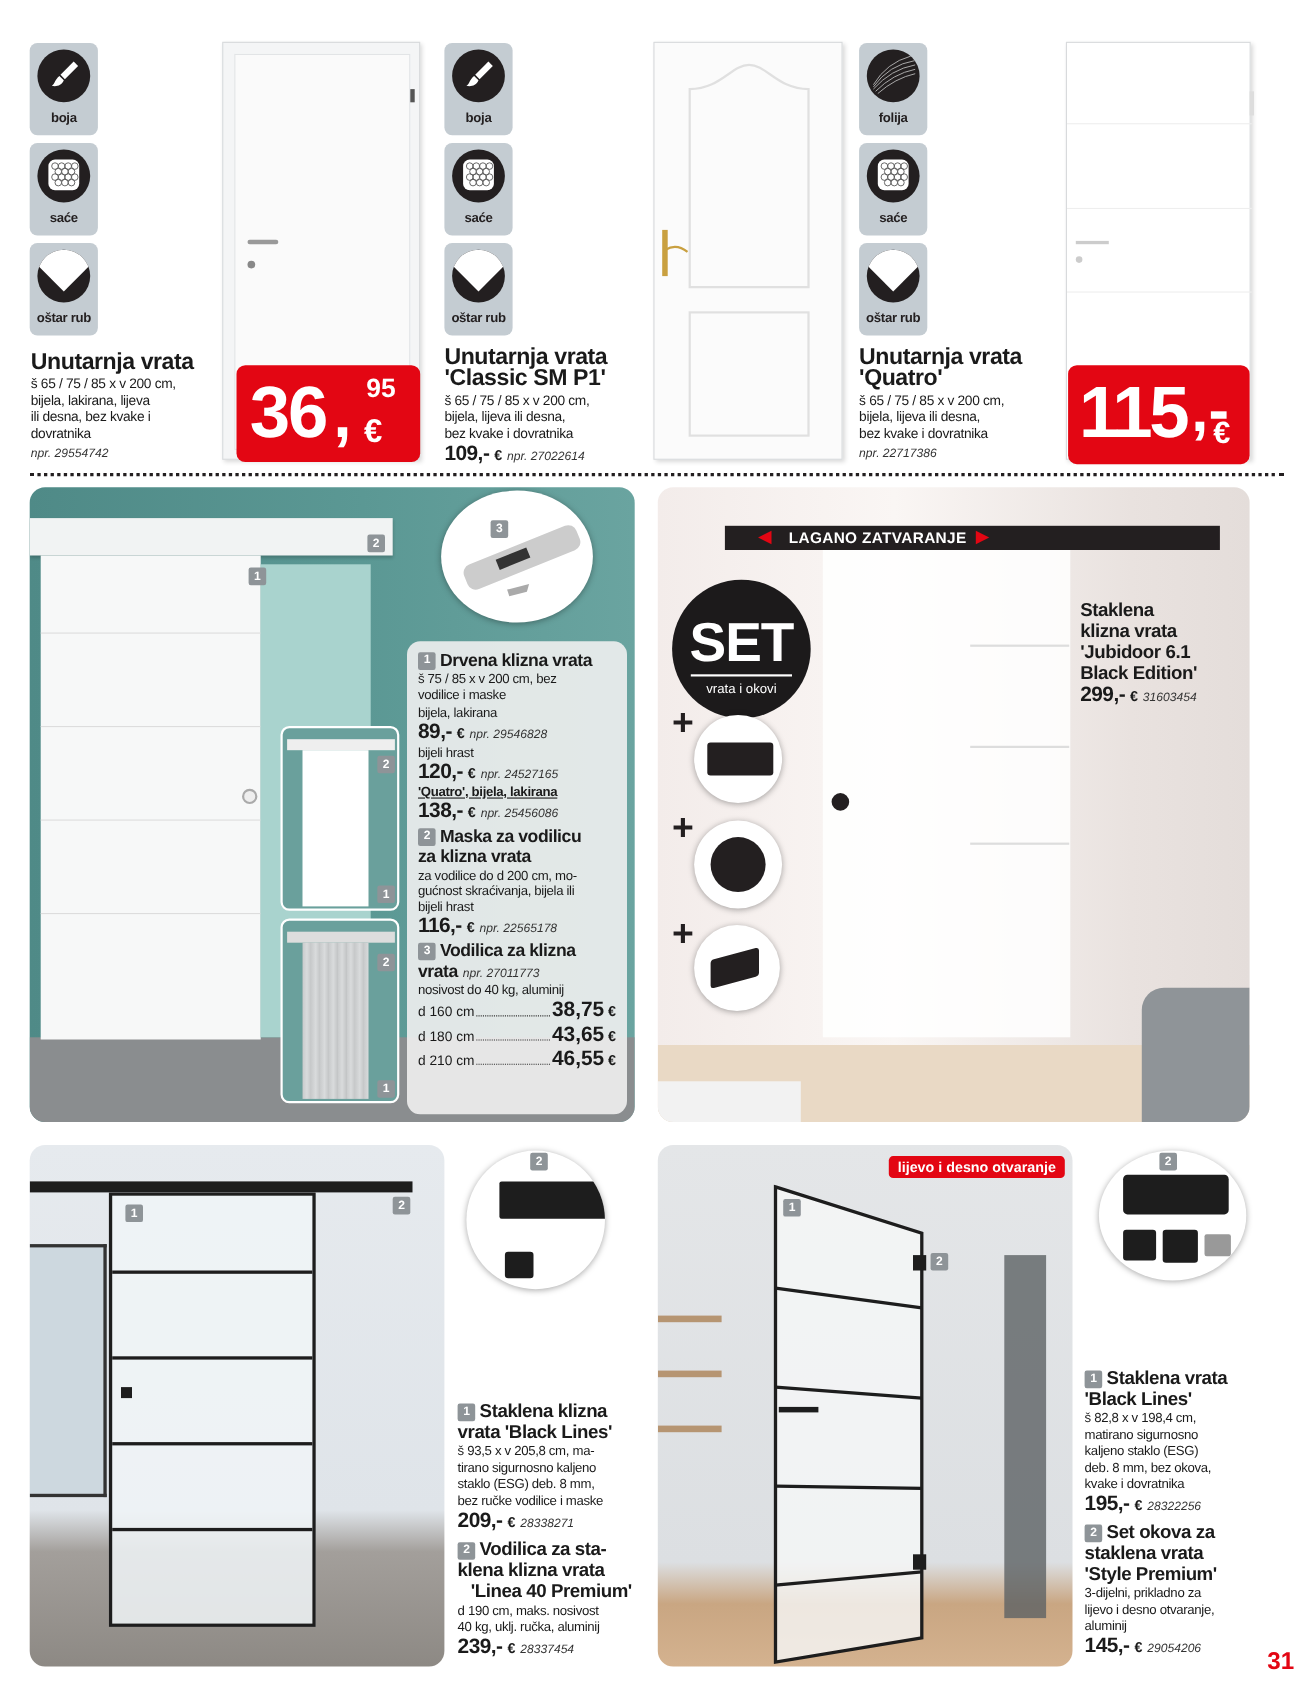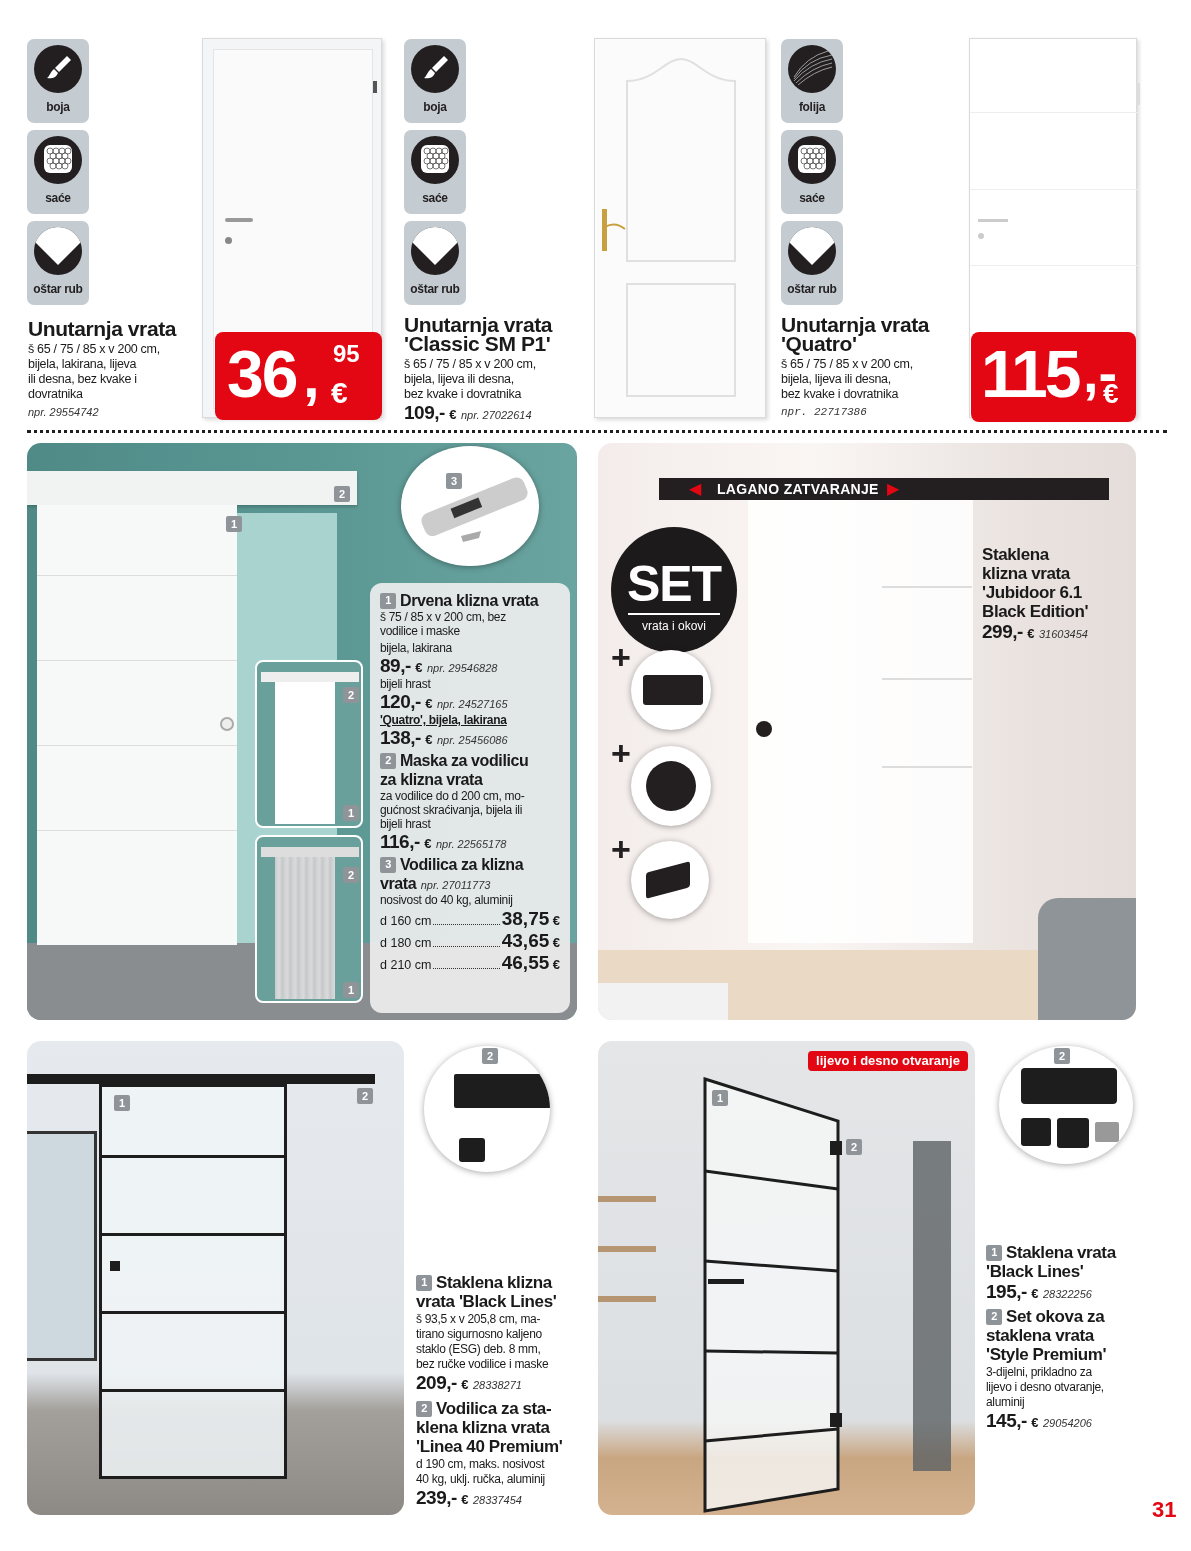--- a/index.html
+++ b/index.html
@@ -223,21 +223,21 @@
 
   <div class="abs ptitle" style="left:781px;top:315px;">
     <div>Unutarnja vrata</div>
     <div>'Quatro'</div>
   </div>
   <div class="abs pdesc" style="left:781px;top:357px;width:170px;">
     <div>š 65 / 75 / 85 x v 200 cm,</div>
     <div>bijela, lijeva ili desna,</div>
     <div>bez kvake i dovratnika</div>
   </div>
-  <div class="abs pnr" style="left:781px;top:406px;font-family:Liberation Mono, monospace;">npr. 22717386</div>
+  <div class="abs pnr" style="left:781px;top:406px;">npr. 22717386</div>
 
   <div class="door" style="left:969px;top:38px;width:168px;height:380px;background:#fff;">
     <div class="abs" style="left:0;top:73px;width:168px;height:1px;background:#eee;"></div>
     <div class="abs" style="left:0;top:150px;width:168px;height:1px;background:#eee;"></div>
     <div class="abs" style="left:0;top:226px;width:168px;height:1px;background:#eee;"></div>
     <div class="abs" style="left:8px;top:180px;width:30px;height:3px;background:#ccc;"></div>
     <div class="abs" style="left:8px;top:194px;width:6px;height:6px;background:#ccc;border-radius:50%;"></div>
     <div class="abs" style="left:166px;top:44px;width:4px;height:22px;background:#ddd;"></div>
   </div>
 
@@ -391,21 +391,21 @@
   <div class="pdesc" style="font-size:12px;line-height:15px;margin-top:1px;">
     <div>š 93,5 x v 205,8 cm, ma-</div>
     <div>tirano sigurnosno kaljeno</div>
     <div>staklo (ESG) deb. 8 mm,</div>
     <div>bez ručke vodilice i maske</div>
   </div>
   <div><span class="price-big">209,-</span> <span class="euro">€</span> <span class="pnr">28338271</span></div>
 
   <div class="ptitle" style="font-size:17px;margin-top:5px;"><span class="num-badge">2</span><span>Vodilica za sta-</span></div>
   <div class="ptitle" style="font-size:17px;">klena klizna vrata</div>
-  <div class="ptitle" style="font-size:17px;">'Linea 40 Premium'</div>
+  <div class="ptitle" style="font-size:17px;margin-left:12px;">'Linea 40 Premium'</div>
   <div class="pdesc" style="font-size:12px;line-height:15px;margin-top:1px;">
     <div>d 190 cm, maks. nosivost</div>
     <div>40 kg, uklj. ručka, aluminij</div>
   </div>
   <div><span class="price-big">239,-</span> <span class="euro">€</span> <span class="pnr">28337454</span></div>
 </div>
 
 <div class="panel" style="left:598px;top:1041px;width:377px;height:474px;background:linear-gradient(180deg,#e4e6e8 0%,#dcdfe2 80%,#c9a682 88%,#d4b28f 100%);">
   <div class="abs" style="left:210px;top:10px;width:160px;height:20px;background:#e30613;border-radius:4px;color:#fff;font-weight:bold;font-size:13px;text-align:center;line-height:20px;">lijevo i desno otvaranje</div>
   <svg class="abs" style="left:0;top:0;" width="377" height="474">
@@ -430,20 +430,27 @@
   <div class="abs" style="left:22px;top:22px;width:96px;height:36px;background:#1d1d1d;border-radius:4px;"></div>
   <div class="abs" style="left:22px;top:72px;width:30px;height:28px;background:#1d1d1d;border-radius:3px;"></div>
   <div class="abs" style="left:58px;top:72px;width:32px;height:30px;background:#1d1d1d;border-radius:3px;"></div>
   <div class="abs" style="left:96px;top:76px;width:24px;height:20px;background:#999;border-radius:2px;"></div>
   <div class="img-badge" style="left:55px;top:2px;">2</div>
 </div>
 
 <div class="abs" style="left:986px;top:1243px;width:190px;">
   <div class="ptitle" style="font-size:17px;"><span class="num-badge">1</span><span>Staklena vrata</span></div>
   <div class="ptitle" style="font-size:17px;">'Black Lines'</div>
+  <div class="pdesc" style="font-size:12px;line-height:15px;margin-top:1px;">
+    <div>š 82,8 x v 198,4 cm,</div>
+    <div>matirano sigurnosno</div>
+    <div>kaljeno staklo (ESG)</div>
+    <div>deb. 8 mm, bez okova,</div>
+    <div>kvake i dovratnika</div>
+  </div>
   <div><span class="price-big">195,-</span> <span class="euro">€</span> <span class="pnr">28322256</span></div>
 
   <div class="ptitle" style="font-size:17px;margin-top:4px;"><span class="num-badge">2</span><span>Set okova za</span></div>
   <div class="ptitle" style="font-size:17px;">staklena vrata</div>
   <div class="ptitle" style="font-size:17px;">'Style Premium'</div>
   <div class="pdesc" style="font-size:12px;line-height:15px;margin-top:1px;">
     <div>3-dijelni, prikladno za</div>
     <div>lijevo i desno otvaranje,</div>
     <div>aluminij</div>
   </div>

